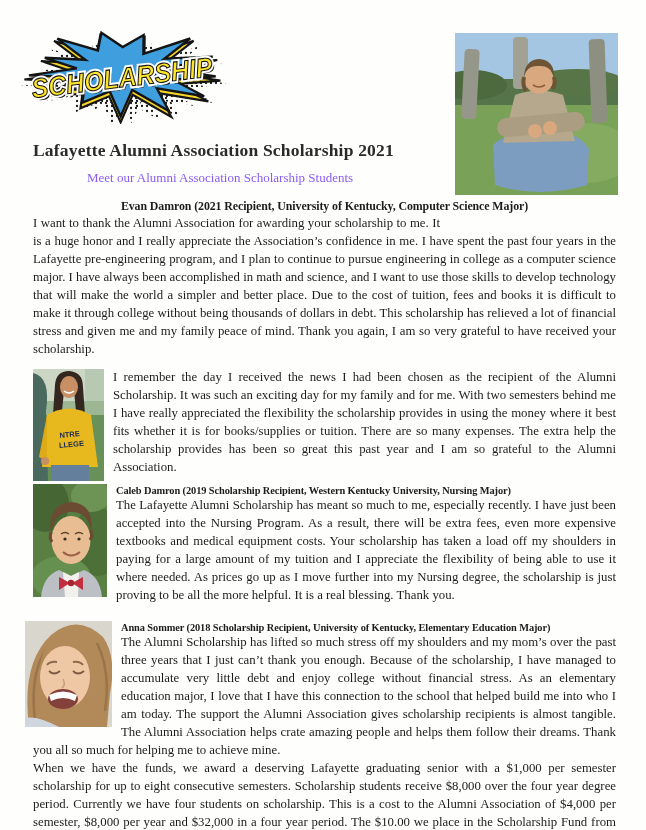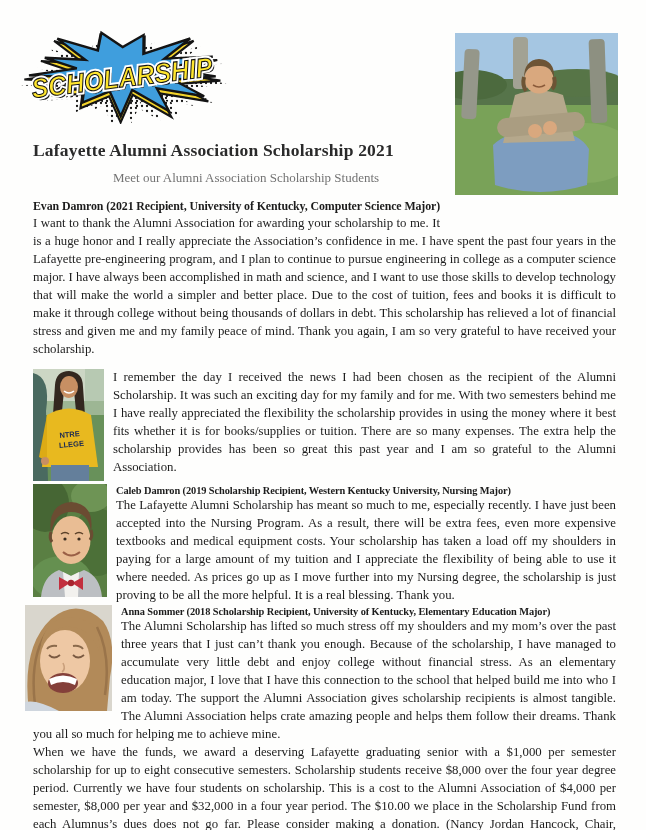--- a/index.html
+++ b/index.html
@@ -9,33 +9,33 @@
 
   
   .logo{position:absolute;left:18px;top:24px;width:216px;height:100px;}
   .logo svg{width:100%;height:100%;}
 
   
   .photo-evan{position:absolute;left:455px;top:33px;width:163px;height:162px;overflow:hidden;}
   .photo-evan svg{display:block;width:100%;height:100%;}
 
   .title{margin:0;padding-top:124px;font-size:17.5px;font-weight:bold;color:#2a2a2a;letter-spacing:.2px;}
-  .subtitle{margin:9px 0 0 80px;font-size:13px;color:#737373;}
+  .subtitle{margin:9px 0 0 54px;font-size:13px;color:#8b5cf6;}
 
   section{display:block;}
   .sec-evan{margin-top:13px;}
-  .head-lg{font-size:11.9px;font-weight:bold;letter-spacing:-.1px;}
+  .head-lg{font-size:11.9px;font-weight:bold;letter-spacing:-.1px;text-align:center;}
   .head-sm{font-size:10.4px;font-weight:bold;letter-spacing:-.1px;padding-top:2px;}
   p.body{margin:0;font-size:12.8px;line-height:18px;text-align:justify;}
   .spacer{float:right;width:176px;height:15px;}
 
   .with-photo{clear:both;}
   .sec-niki{margin-top:10px;}
   .sec-caleb{}
-  .sec-anna{}
+  .sec-anna{margin-top:16px;}
   .photo-left{float:left;margin:1px 9px 2px 0;overflow:hidden;}
   .photo-left svg{display:block;}
   .ph-niki{width:71px;height:112px;}
   .ph-caleb{width:74px;height:113px;}
   .ph-anna{width:87px;height:106px;margin-left:-8px;}
 
   .closing{clear:both;margin-top:22px;}
 </style>
 </head>
 <body>

